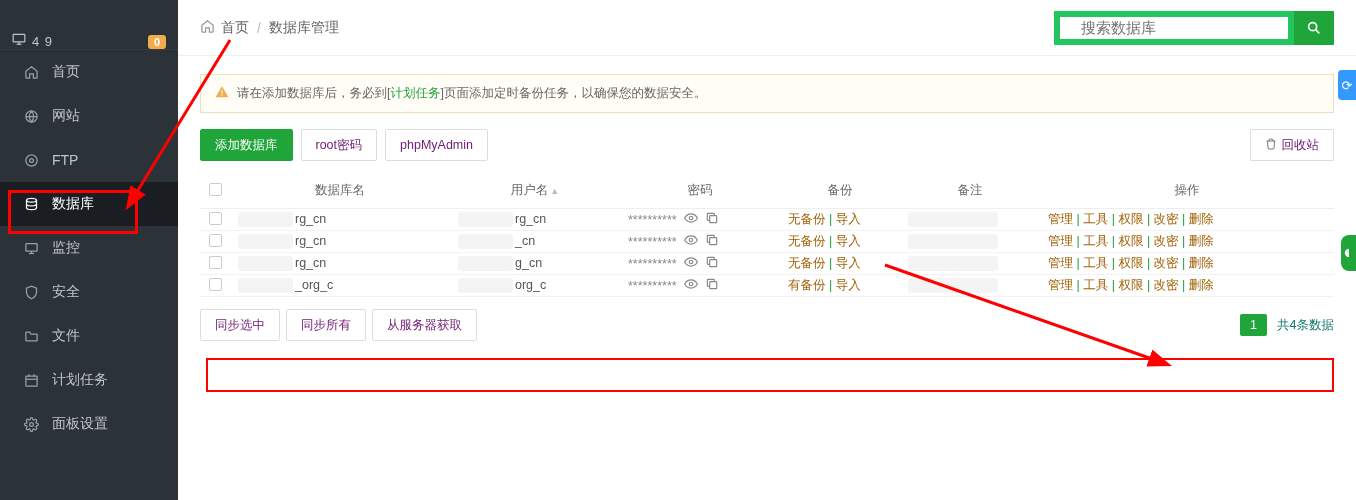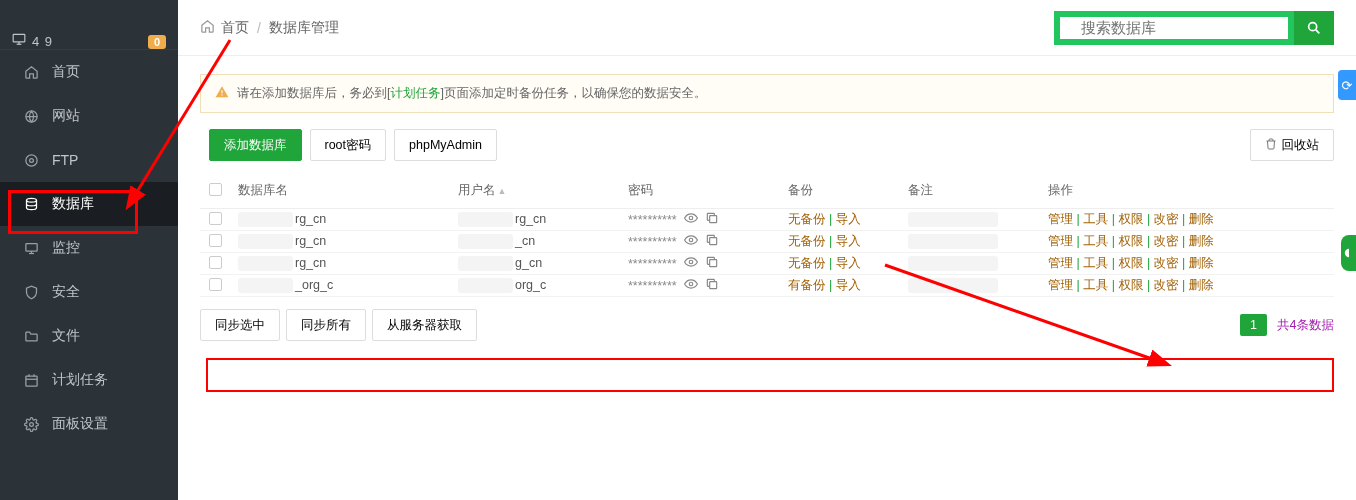--- a/index.html
+++ b/index.html
@@ -22,48 +22,48 @@
 .breadcrumb-bar .bc .sep { margin: 0 8px; color: #bbb; }
 .search-wrap { margin-left: auto; display: flex; }
 .search-input { width: 240px; height: 34px; border: 6px solid #22c55e; padding: 0 21px; outline: none; font-size: 15px; }
 .search-btn { width: 40px; height: 34px; background: #20a53a; border: none; display: flex; align-items: center; justify-content: center; color: #fff; cursor: pointer; }
 
 .content { padding: 18px 22px 0 22px; }
 .alert { border: 1px solid #f0e0b8; background: #fffdf6; padding: 10px 14px; display: flex; align-items: center; color: #666; margin-bottom: 16px; font-size: 12.5px; }
 .alert .warn-icon { color: #f0ad4e; margin-right: 8px; }
 .alert .link { color: #20a53a; }
 
-.action-row { display: flex; gap: 8px; margin-bottom: 12px; align-items: center; margin-left: 9px; }
-.btn { height: 32px; padding: 0 14px; border: 1px solid #ddd; background: #fff; color: #000000; cursor: pointer; font-size: 12.5px; border-radius: 2px; display: inline-flex; align-items: center; gap: 5px; }
+.action-row { display: flex; gap: 8px; margin-bottom: 12px; align-items: center; }
+.btn { height: 32px; padding: 0 14px; border: 1px solid #ddd; background: #fff; color: #701a75; cursor: pointer; font-size: 12.5px; border-radius: 2px; display: inline-flex; align-items: center; gap: 5px; }
 .btn.green { background: #20a53a; border-color: #20a53a; color: #fff; }
 .btn-recycle { margin-left: auto; }
 
 .table { width: 100%; border-collapse: collapse; }
-.table th { text-align: left; font-weight: normal; color: #666; padding: 9px 8px; border-bottom: 1px solid #eee; font-size: 12.5px; background: #fff; }
+.table th { text-align: center; font-weight: normal; color: #666; padding: 9px 8px; border-bottom: 1px solid #eee; font-size: 12.5px; background: #fff; }
 .table td { padding: 2px 8px; border-bottom: 1px solid #f2f2f2; font-size: 12.5px; color: #555; vertical-align: middle; }
 .table th.col-chk, .table td.col-chk { width: 30px; text-align: center; }
 .table th.col-name, .table td.col-name { width: 220px; }
 .table th.col-user, .table td.col-user { width: 170px; }
 .table th.col-pass, .table td.col-pass { width: 160px; }
 .table th.col-backup, .table td.col-backup { width: 120px; }
 .table th.col-remark, .table td.col-remark { width: 140px; }
 .table th.col-op, .table td.col-op { }
 .sort-caret { font-size: 9px; color: #bbb; margin-left: 2px; }
 
 .blur-block { display: inline-block; background: #f4f4f4; border-radius: 3px; height: 15px; vertical-align: middle; margin-right: 2px;}
 .pass-cell { display: flex; align-items: center; gap: 7px; color: #888; }
 .pass-cell .ic { color: #888; cursor: pointer; }
 .green-link { color: #a16207; cursor: pointer; }
 .green-link-sep { color: #20a53a; }
 .oplinks { color: #20a53a; }
 
 .bottom-row { display: flex; align-items: center; margin-top: 12px; }
 .bottom-row .right { margin-left: auto; display: flex; align-items: center; gap: 10px; }
 .page-num { background: #20a53a; color: #fff; padding: 4px 10px; border-radius: 2px; font-size: 12.5px; }
-.total-text { color: #a21caf; font-size: 12.5px; }
+.total-text { color: #0f766e; font-size: 12.5px; }
 
 
 .ann-box1 { position: absolute; border: 3px solid #ff0000; left: 8px; top: 190px; width: 130px; height: 44px; pointer-events: none; z-index: 50; }
 .ann-box2 { position: absolute; border: 2px solid #ff0000; left: 206px; top: 358px; width: 1128px; height: 34px; pointer-events: none; z-index: 50; }
 .arrow-svg { position: absolute; pointer-events: none; z-index: 55; }
 
 .float-tab { position: absolute; right: 0; top: 70px; width: 18px; height: 30px; background: #3399ff; border-radius: 4px 0 0 4px; display: flex; align-items: center; justify-content: center; color: #fff; font-size: 13px; }
 .float-tab2 { position: absolute; right: 0; top: 235px; width: 15px; height: 36px; background: #20a53a; border-radius: 8px 0 0 8px; display: flex; align-items: center; justify-content: center; color: #fff; }
 .float-tab2 svg { width: 10px; }
 

